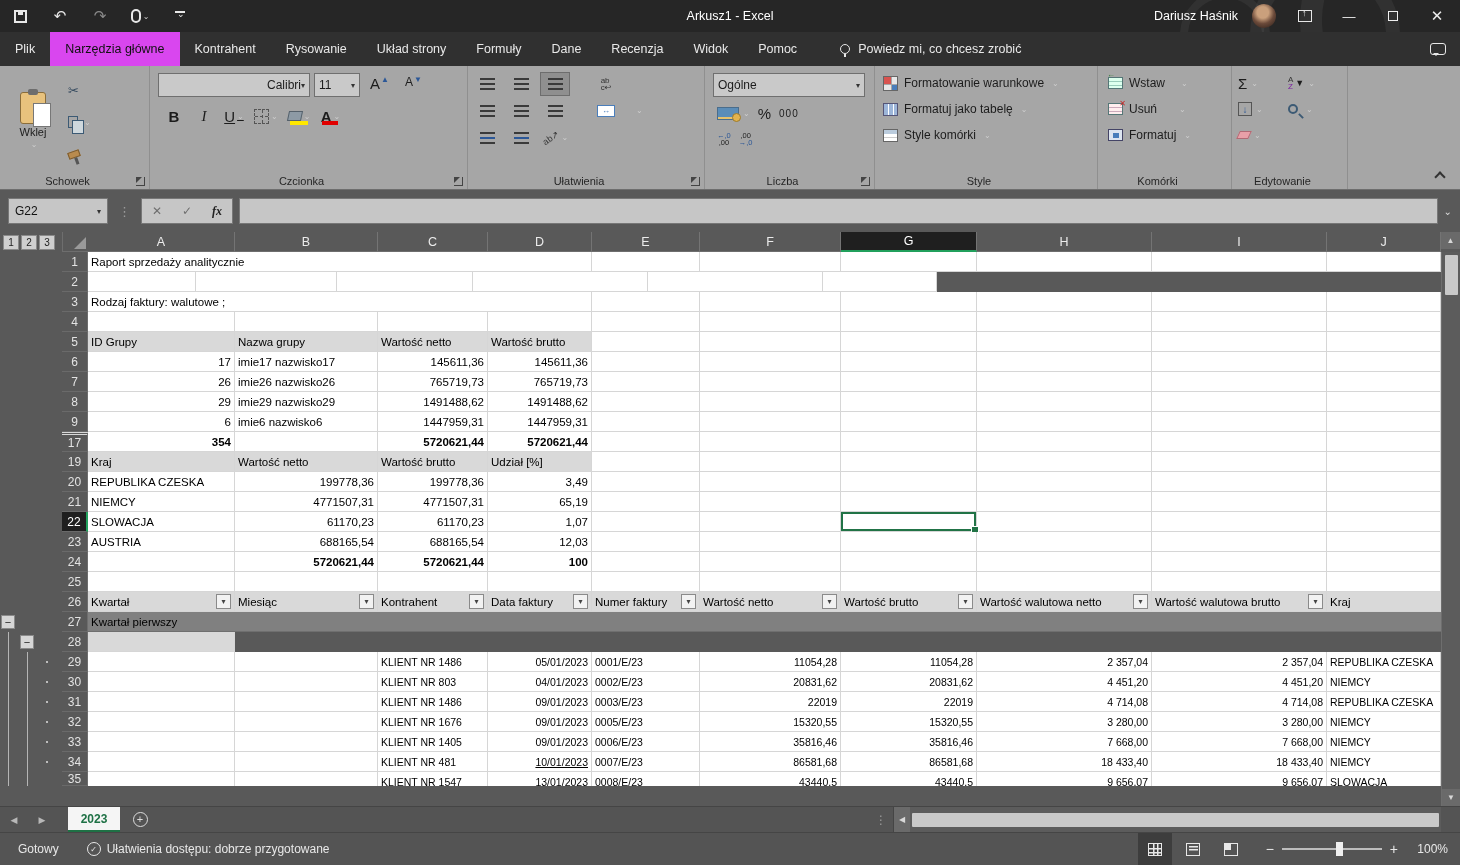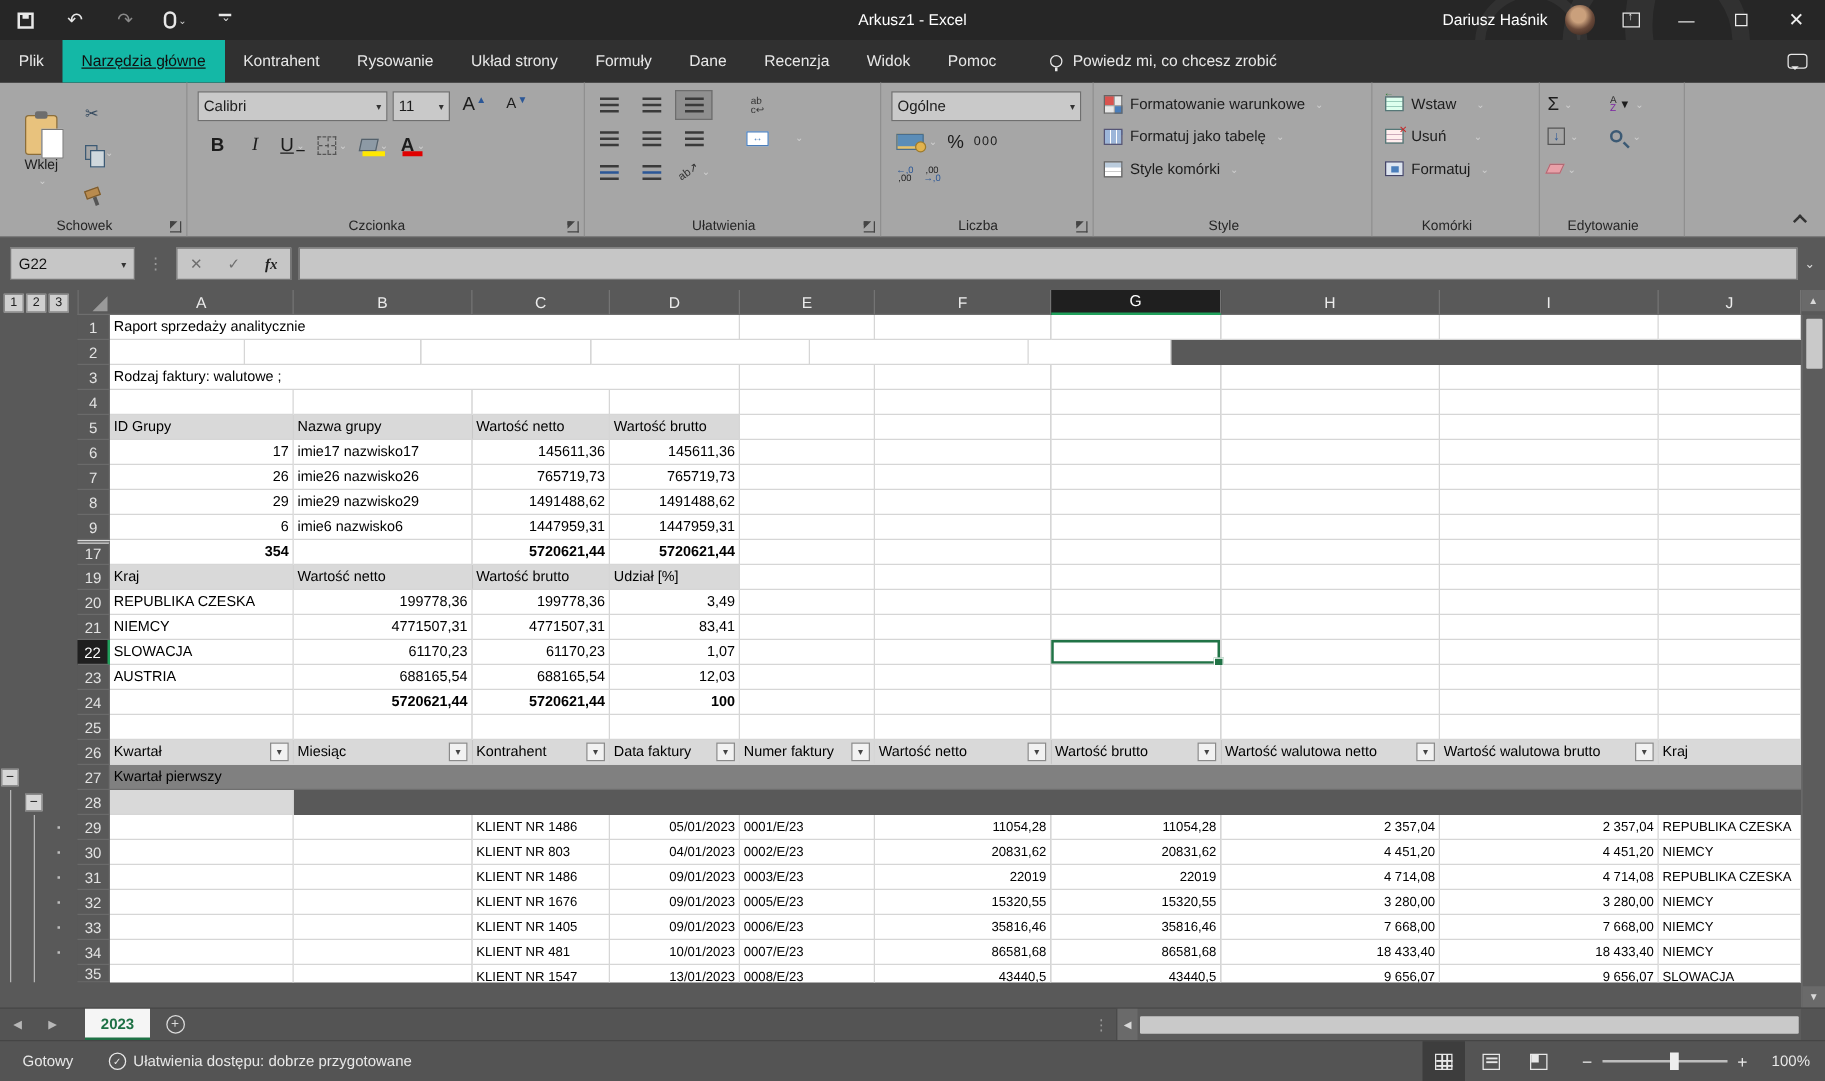--- a/index.html
+++ b/index.html
@@ -29,21 +29,21 @@
   .avatar { width:24px; height:24px; border-radius:50%;
     background:radial-gradient(circle at 45% 35%, #caa07c 0 28%, #6b4a3a 55%, #241a16 100%); }
   .i-dispopt { width:14px; height:12px; border:1.5px solid #e8e8e8; position:relative;}
   .i-dispopt::after { content:"↑"; position:absolute; top:-3px; left:3px; font-size:9px; color:#e8e8e8;}
   .winbtn { width:30px; height:32px; display:flex; align-items:center; justify-content:center; color:#efefef; font-size:13px;}
   .i-max { width:10px; height:10px; border:1.5px solid #efefef;}
 
   
   .tabrow { height:34px; background:#303030; display:flex; align-items:stretch; color:#e8e8e8; font-size:12.5px; flex:0 0 34px; position:relative;}
   .rtab { padding:0 15px; display:flex; align-items:center; white-space:nowrap;}
-  .rtab.active { background:#14b8a6; color:#111;text-decoration:underline; }
+  .rtab.active { background:#d946ef; color:#111; }
   .tellme { display:flex; align-items:center; gap:8px; margin-left:28px; white-space:nowrap;}
   .i-bulb { width:10px; height:10px; border:1.5px solid #e8e8e8; border-radius:50%; position:relative;}
   .i-bulb::after { content:""; position:absolute; left:2.5px; top:9px; width:2px; height:3px; background:#e8e8e8;}
   .i-comment { width:16px; height:12px; border:1.5px solid #e8e8e8; border-radius:3px; position:relative;}
   .i-comment::after { content:""; position:absolute; left:2px; bottom:-5px; border:3px solid transparent; border-top-color:#e8e8e8;}
   .tabrow-right { margin-left:auto; display:flex; align-items:center; padding-right:14px;}
 
   
   .ribbon { height:124px; background:#a6a6a6; display:flex; flex:0 0 124px; border-bottom:1px solid #6e6e6e; color:#1c1c1c;}
   .rgroup { position:relative; border-right:1px solid #8f8f8f; padding:4px 4px 18px 4px; }
@@ -59,21 +59,21 @@
   .smico { height:20px; display:flex; align-items:center; gap:4px; font-size:13px; color:#34495e;}
   .i-copy { width:10px; height:12px; border:1.5px solid #3c5a74; position:relative;}
   .i-copy::after { content:""; position:absolute; left:3px; top:3px; width:10px; height:12px; border:1.5px solid #3c5a74; background:#cfd8dd;}
   .i-painter { width:12px; height:7px; background:#b98b4e; border:1px solid #7a5b30; position:relative; transform:rotate(-20deg);}
   .i-painter::after { content:""; position:absolute; left:4px; top:6px; width:3px; height:7px; background:#555;}
   .g-czcionka { width:318px;}
   .fontrow { display:flex; gap:4px; padding:3px 4px;}
   .combo { background:#c9c9c9; border:1px solid #6f6f6f; font-size:12px; display:flex; align-items:center; padding:0 4px; height:24px;}
   .combo .cv { flex:1;}
   .combo .dd { font-size:8px; color:#333;}
-  .fname { width:152px;}
+  .fname { width:152px;text-align:right;}
   .fsize { width:46px;}
   .abtn { display:flex; align-items:flex-start; padding:2px 6px; font-size:15px; position:relative;}
   .abtn sup { font-size:8px; color:#2b5797; margin-left:1px;}
   .fbtnrow { display:flex; align-items:center; gap:2px; padding:4px 6px;}
   .fmt { min-width:28px; height:24px; display:flex; align-items:center; justify-content:center; font-size:15px; position:relative; padding:0 4px;}
   .fmt.b { font-weight:bold;}
   .fmt.i { font-style:italic; font-family:"Liberation Serif",serif;}
   .fmt.u { text-decoration:underline;}
   .ubar { position:absolute; bottom:3px; left:6px; right:6px; height:4px;}
   .ubar.yellow { background:#ffe800;}
@@ -732,21 +732,21 @@
         <div class="srow">
           <div class="gut">
             <div class="lane"></div>
             <div class="lane"></div>
             <div class="lane"></div>
           </div>
           <div class="rn">21</div>
           <div class="cell" style="width: 147px;">NIEMCY</div>
           <div class="cell n" style="width: 143px;">4771507,31</div>
           <div class="cell n" style="width: 110px;">4771507,31</div>
-          <div class="cell n" style="width: 104px;">83,41</div>
+          <div class="cell n" style="width: 104px;">65,19</div>
           <div class="cell" style="width: 108px;"></div>
           <div class="cell" style="width: 141px;"></div>
           <div class="cell" style="width: 136px;"></div>
           <div class="cell" style="width: 175px;"></div>
           <div class="cell" style="width: 175px;"></div>
           <div class="cell" style="width: 114px;"></div>
         </div>
         <div class="srow">
           <div class="gut">
             <div class="lane"></div>
@@ -964,21 +964,21 @@
             <div class="lane bar"></div>
             <div class="lane bar"></div>
             <div class="lane">
               <div class="dot"></div>
             </div>
           </div>
           <div class="rn">34</div>
           <div class="cell" style="width: 147px;"></div>
           <div class="cell" style="width: 143px;"></div>
           <div class="cell" style="width: 110px;">KLIENT NR 481</div>
-          <div class="cell n" style="width: 104px;">10/01/2023</div>
+          <div class="cell n" style="width: 104px; text-decoration: underline;">10/01/2023</div>
           <div class="cell" style="width: 108px;">0007/E/23</div>
           <div class="cell n" style="width: 141px;">86581,68</div>
           <div class="cell n" style="width: 136px;">86581,68</div>
           <div class="cell n" style="width: 175px;">18 433,40</div>
           <div class="cell n" style="width: 175px;">18 433,40</div>
           <div class="cell" style="width: 114px;">NIEMCY</div>
         </div>
         <div class="srow sm" style="height: 14px;">
           <div class="gut">
             <div class="lane bar"></div>

